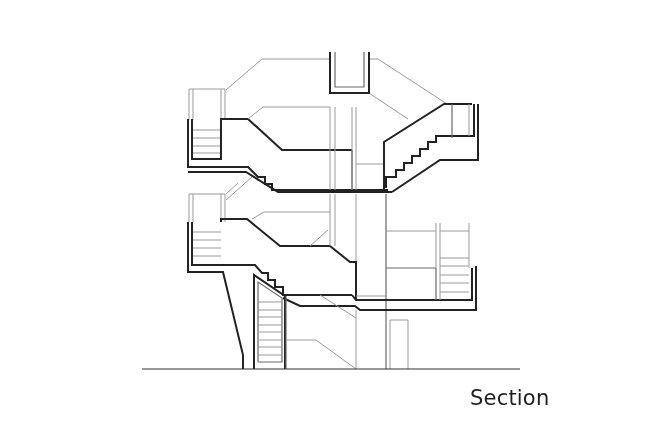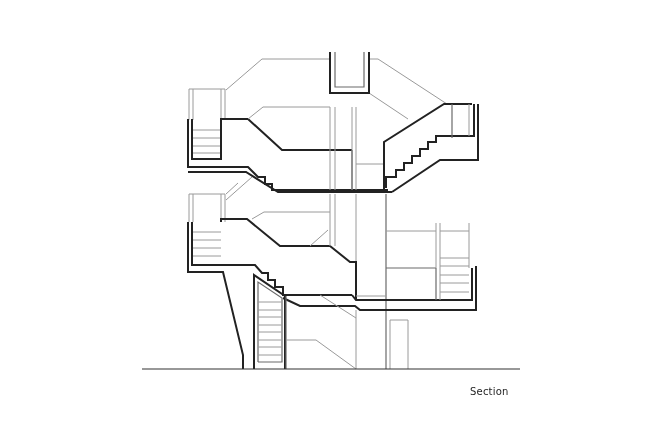--- a/index.html
+++ b/index.html
@@ -4,21 +4,21 @@
 <style>
   html, body { margin: 0; padding: 0; background: #ffffff; }
   body { width: 650px; height: 433px; position: relative; overflow: hidden; font-family: "DejaVu Sans", sans-serif; }
   #drawing { position: absolute; left: 0; top: 0; width: 650px; height: 433px; }
   .thin { stroke: #9a9a9a; stroke-width: 1; fill: none; }
   .mid { stroke: #6a6a6a; stroke-width: 1.2; fill: none; }
   .thick { stroke: #222222; stroke-width: 2; fill: none; }
   .ground { stroke: #333333; stroke-width: 1.2; fill: none; }
   #caption {
     position: absolute; left: 470px; top: 386px;
-    font-family: "DejaVu Sans", sans-serif; font-size: 10px; color: #1e1e1e;
+    font-family: "DejaVu Sans", sans-serif; font-size: 21px; color: #1e1e1e;
     letter-spacing: 0.2px;
   }
 </style>
 </head>
 <body>
 
 <svg id="drawing" viewBox="0 0 650 433" xmlns="http://www.w3.org/2000/svg">
 
   <g>
     <polyline class="thin" points="226,90 262,59 330,59"></polyline>

